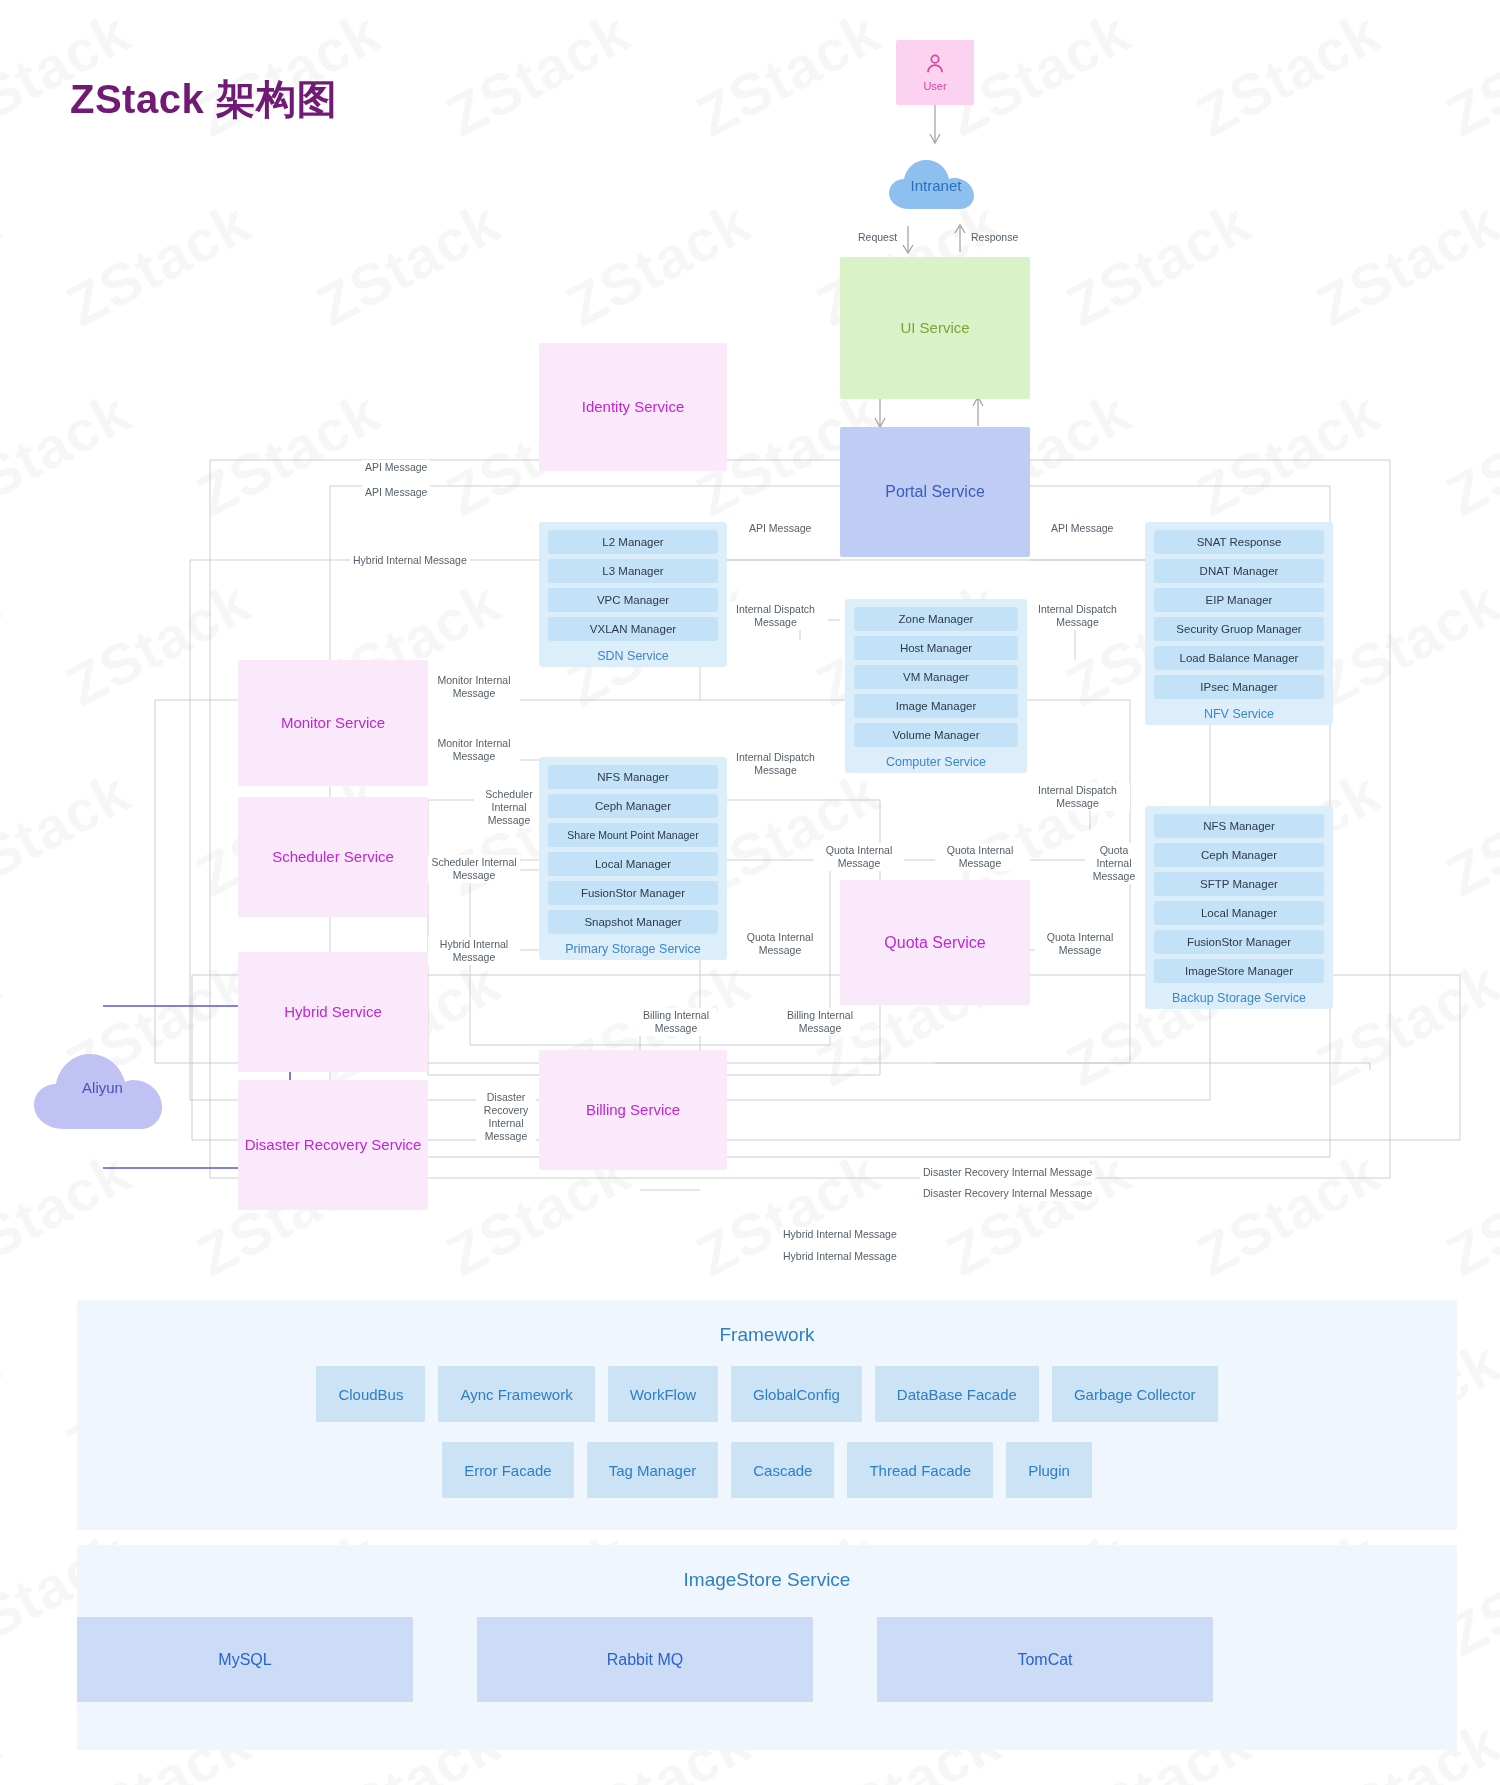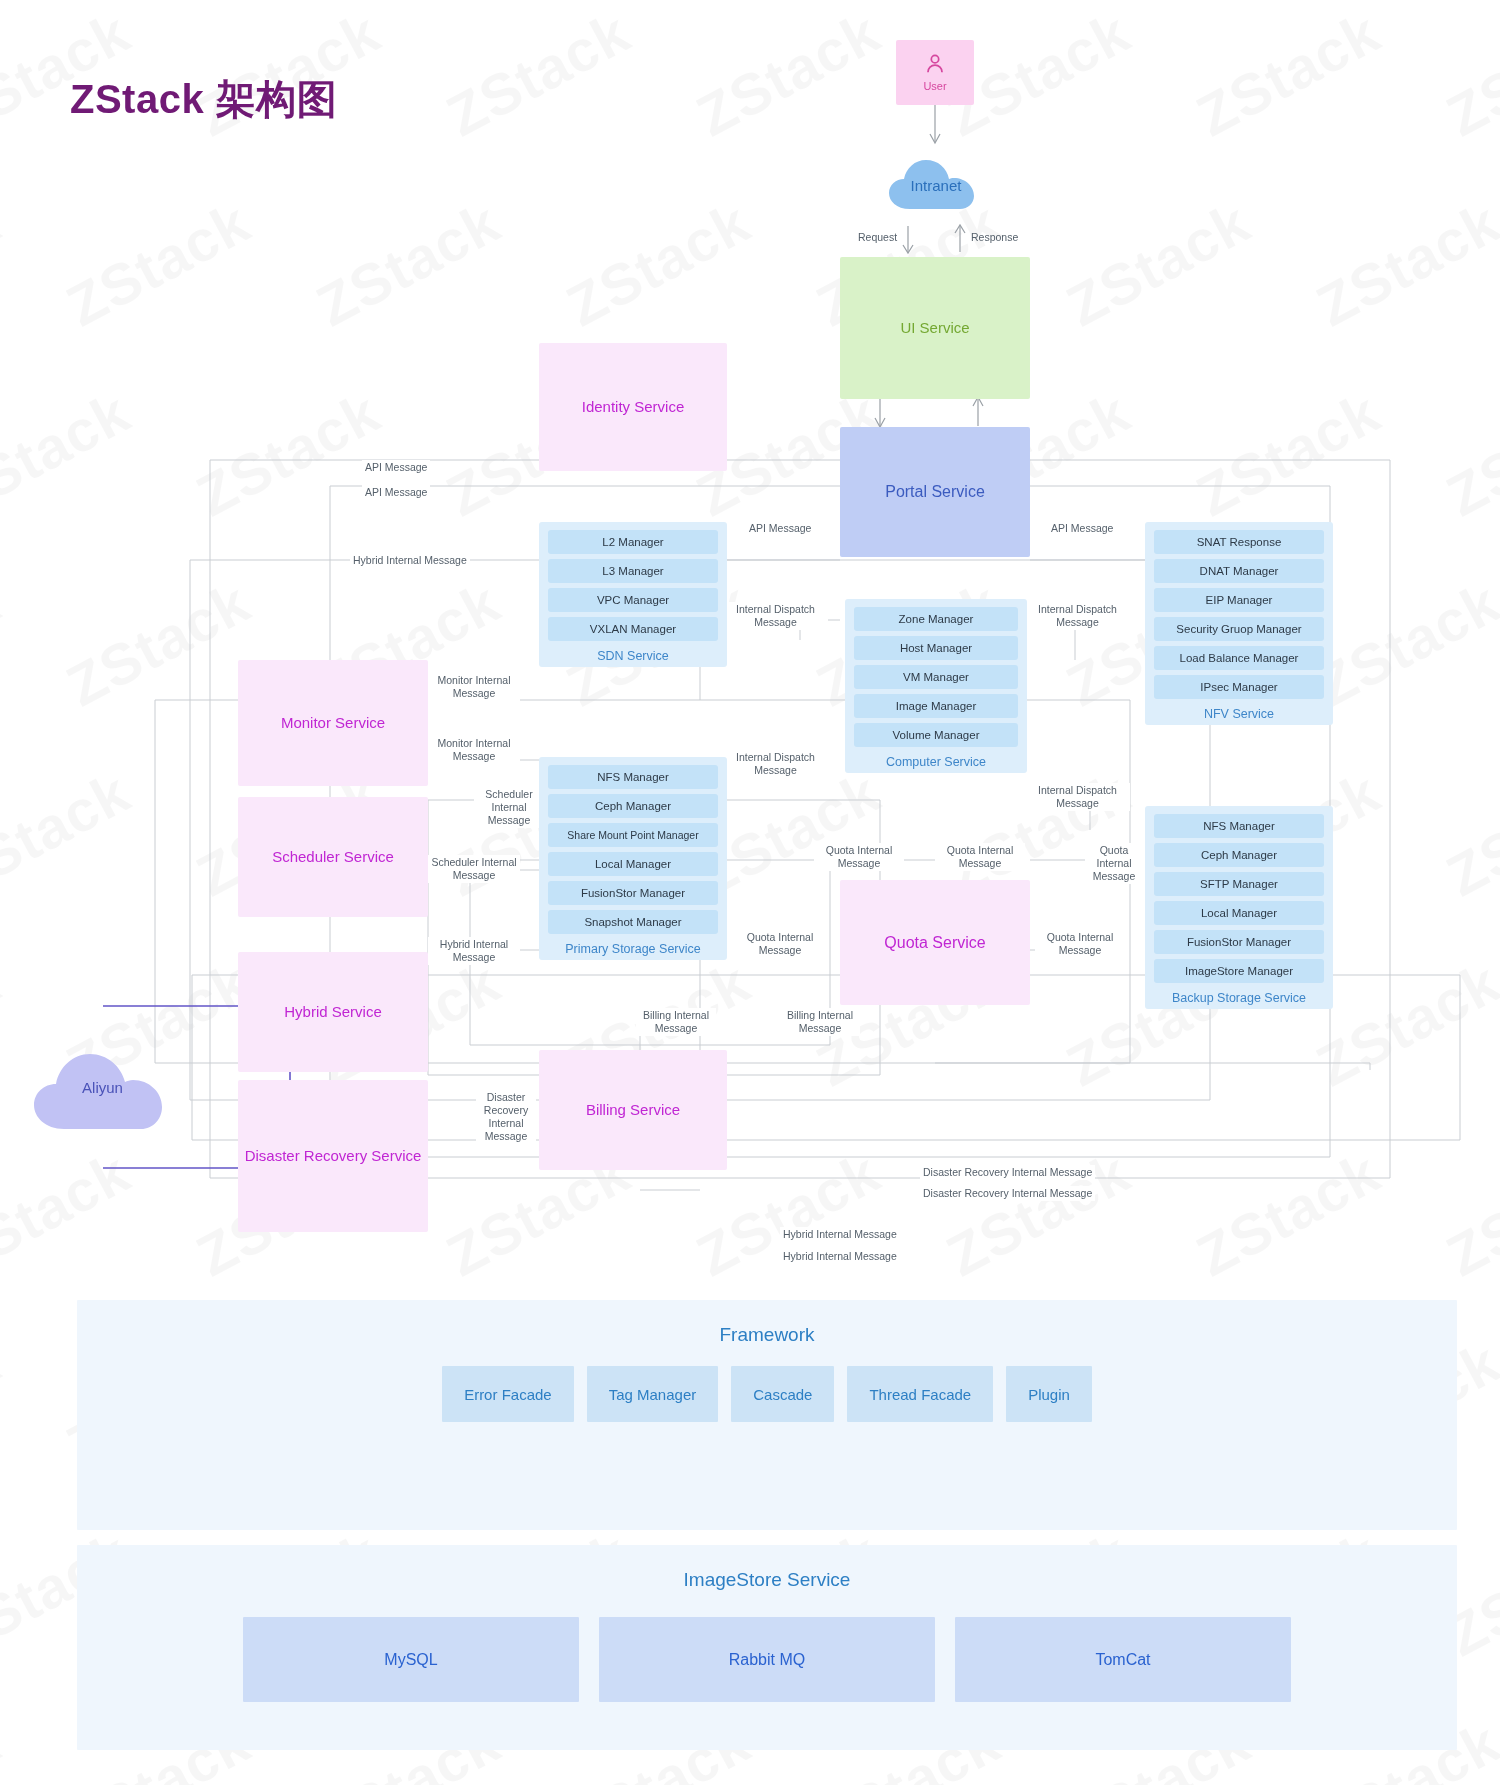--- a/index.html
+++ b/index.html
@@ -167,21 +167,21 @@
     background: #ccdcf7;
     color: #2a62d0;
     font-size: 16px;
     width: 336px;
     height: 85px;
     display: flex;
     align-items: center;
     justify-content: center;
     border-radius: 1px;
   }
-  .dep-row { display: flex; justify-content: center; gap: 20px; margin-top: 26px; }
+  .dep-row { display: flex; justify-content: flex-start; gap: 64px; margin-top: 26px; }
 </style>
 </head>
 <body>
 
 <div id="page">
 
   <div id="watermarks">
       <div class="wm" style="left: -60px; top: 40px;">ZStack</div>
       <div class="wm" style="left: 190px; top: 40px;">ZStack</div>
       <div class="wm" style="left: 440px; top: 40px;">ZStack</div>
@@ -369,21 +369,21 @@
   </div>
 
   <div class="abs svc-box svc-pink" style="left:238px; top:797px; width:190px; height:120px;">
     <span>Scheduler Service</span>
   </div>
 
   <div class="abs svc-box svc-pink" style="left:238px; top:952px; width:190px; height:120px;">
     <span>Hybrid Service</span>
   </div>
 
-  <div class="abs svc-box svc-pink" style="left:238px; top:1080px; width:190px; height:152px;">
+  <div class="abs svc-box svc-pink" style="left:238px; top:1080px; width:190px; height:130px;">
     <span>Disaster Recovery Service</span>
   </div>
 
   <div class="abs svc-box svc-pink" style="left:539px; top:1050px; width:188px; height:120px;">
     <span>Billing Service</span>
   </div>
 
   <div class="abs svc-box svc-pink" style="left:840px; top:880px; width:190px; height:125px;">
     <span style="font-size:16px;">Quota Service</span>
   </div>
@@ -438,20 +438,28 @@
     <div class="mgr">Ceph Manager</div>
     <div class="mgr">SFTP Manager</div>
     <div class="mgr">Local Manager</div>
     <div class="mgr">FusionStor Manager</div>
     <div class="mgr">ImageStore Manager</div>
     <div class="group-label">Backup Storage Service</div>
   </div>
 
   <div class="band" style="top:1300px; height:230px;">
     <div class="band-title">Framework</div>
+    <div class="band-row" id="fw-row1">
+        <div class="fw-chip">CloudBus</div>
+        <div class="fw-chip">Aync Framework</div>
+        <div class="fw-chip">WorkFlow</div>
+        <div class="fw-chip">GlobalConfig</div>
+        <div class="fw-chip">DataBase Facade</div>
+        <div class="fw-chip">Garbage Collector</div>
+      </div>
     <div class="band-row" id="fw-row2">
         <div class="fw-chip">Error Facade</div>
         <div class="fw-chip">Tag Manager</div>
         <div class="fw-chip">Cascade</div>
         <div class="fw-chip">Thread Facade</div>
         <div class="fw-chip">Plugin</div>
       </div>
   </div>
 
   <div class="band" style="top:1545px; height:205px;">

